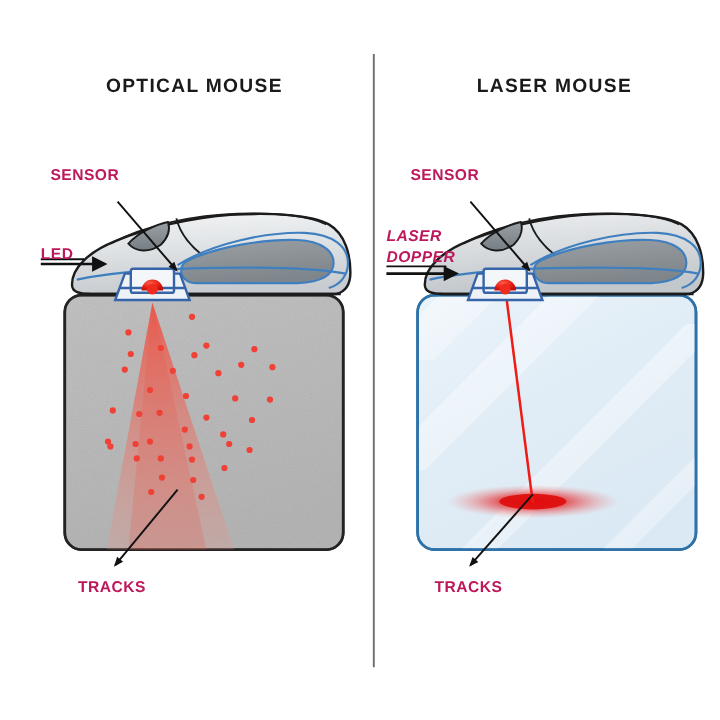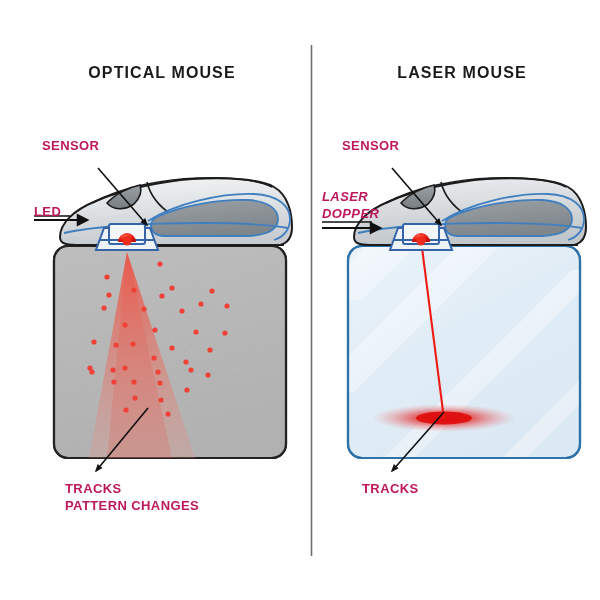--- a/index.html
+++ b/index.html
@@ -291,20 +291,19 @@
     <span>SENSOR</span>
   </div>
 
   <div class="callout" id="lbl-laser-diode">
     <span>LASER</span>
     <span class="l2">DOPPER</span>
   </div>
 
   <div class="callout" id="lbl-tracks-optical">
     <span>TRACKS</span>
-    <span class="l2">PATTERN CHANGES</span>
   </div>
 
   <div class="callout" id="lbl-tracks-laser">
     <span>TRACKS</span>
   </div>
 
 </div>
 
 </body></html>

